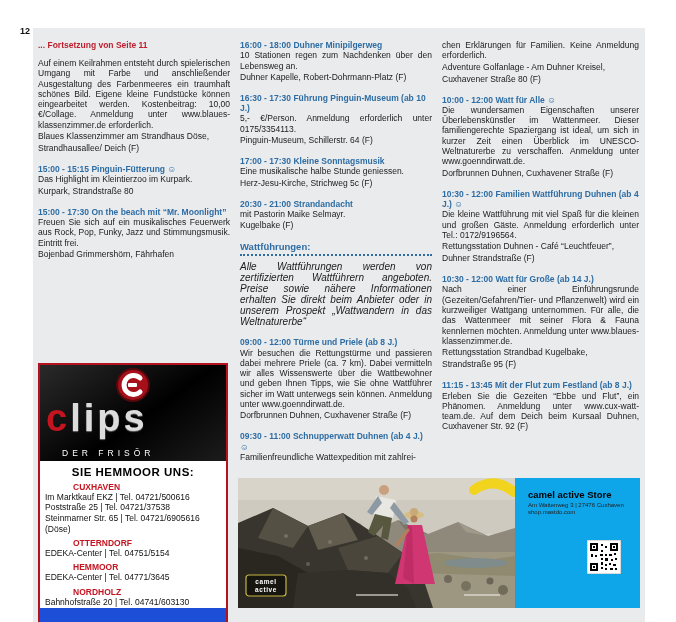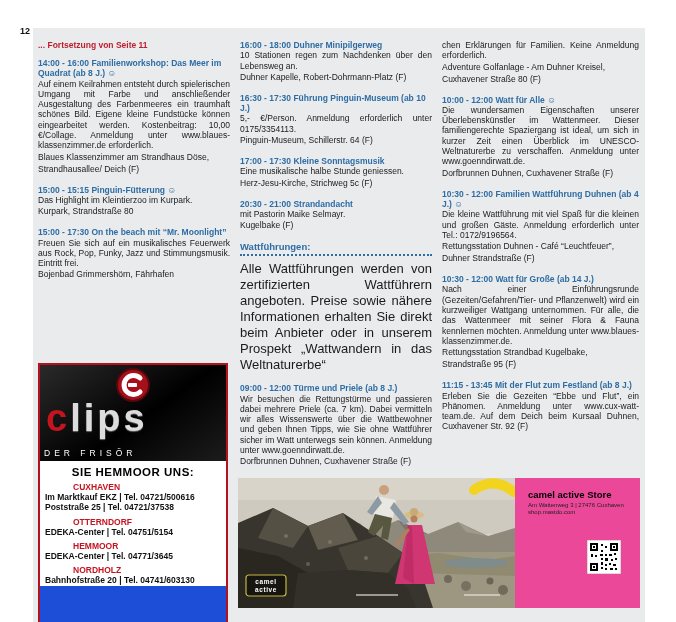--- a/index.html
+++ b/index.html
@@ -16,59 +16,58 @@
   .col3 { left:442px; width:197px; }
 
   .continuation { color:#be1e2d; font-weight:bold; font-size:8.5px; line-height:10px; margin:0 0 8px 0; }
   .event { margin-bottom:10px; }
   .ev-h { color:#2e6da4; font-weight:bold; font-size:8.5px; line-height:10.3px; margin:0; }
   .ev-b { font-size:8.5px; line-height:10.3px; margin:0; text-align:justify; }
   .ev-l { font-size:8.5px; line-height:12px; margin:0; }
 
   .watt-head { color:#2e6da4; font-weight:bold; font-size:9.5px; line-height:11px;
                border-bottom:2px dotted #2e6da4; padding-bottom:2px; margin:0 0 5px 0; }
-  .watt-note { font-size:13px; line-height:16px; margin:0 0 10px 0; text-align:justify; }
+  .watt-note { font-size:10px; line-height:11px; font-style:italic; margin:0 0 10px 0; text-align:justify; }
 
   
   .clips-ad { position:absolute; left:38px; top:363px; width:190px; height:300px;
               border:2px solid #b5121f; background:#1d4ed8; box-sizing:border-box; }
   .clips-top { position:relative; height:96px; background:linear-gradient(145deg,#2a2a2a 0%,#000 55%,#1c1c1c 100%); }
   .clips-circle { position:absolute; left:50%; top:2px; transform:translateX(-50%); }
   .clips-word { position:absolute; left:6px; top:34px; font-size:38px; line-height:38px; font-weight:bold; letter-spacing:3px; white-space:nowrap; }
   .clips-c { color:#c41420; }
   .clips-rest { color:#dcdcdc; text-shadow:0 1px 1px #666; }
-  .clips-tag { position:absolute; left:4px; bottom:3px; color:#fff; font-size:8.5px; letter-spacing:4px; }
+  .clips-tag { position:absolute; left:22px; bottom:3px; color:#fff; font-size:8.5px; letter-spacing:4px; }
   .clips-mid { background:#fff; padding:3px 5px 0 5px; }
   .clips-find { text-align:center; font-weight:bold; font-size:11.5px; letter-spacing:.5px; margin:2px 0 2px 0; color:#000; }
   .clips-city { color:#c41420; font-weight:bold; font-size:8.5px; line-height:10px; margin-top:3.5px;margin-left:28px; }
-  .clips-line { font-weight:bold; font-size:8.5px; color:#111; line-height:10.8px; }
+  .clips-line { font-weight:normal; font-size:8.5px; color:#111; line-height:10.8px; }
   .clips-bottom { position:absolute; left:0; right:0; bottom:0; height:21px; background:#b5121f;
                   color:#fff; font-weight:bold; font-size:20px; line-height:21px; text-align:center; }
 
   
   .photo-ad { position:absolute; left:238px; top:478px; width:277px; height:130px; overflow:hidden; }
-  .store-card { position:absolute; left:515px; top:478px; width:125px; height:130px; background:#ec4899; }
+  .store-card { position:absolute; left:515px; top:478px; width:125px; height:130px; background:#0ea5e9; }
   .store-title { font-weight:bold; font-size:9.5px; margin:11px 0 2px 13px; color:#000; }
   .store-addr  { font-size:6px; margin:0 0 1px 13px; color:#222; }
   .store-site  { font-size:6px; margin:0 0 0 13px; color:#222; }
   .store-qr { position:absolute; left:72px; top:62px; }
   .badge-text { font-size:6.5px; font-weight:bold; fill:#fff; letter-spacing:.6px; }
 </style>
 </head>
 <body>
 
 <div class="page">
   <div class="panel"></div>
   <div class="page-number">12</div>
 
   <div class="col col1">
     <div class="continuation">... Fortsetzung von Seite 11</div>
 
     <section class="event">
-      <h4 class="ev-h">14:00 - 16:00 Familienworkshop:  Das Meer im Quadrat (ab 8 J.) ☺</h4>
       <p class="ev-b">Auf einem Keilrahmen entsteht durch spielerischen Umgang mit Farbe und anschließender Ausgestaltung des Farbenmeeres ein traumhaft schönes Bild. Eigene kleine Fundstücke können eingearbeitet werden. Kostenbeitrag: 10,00 €/Collage. Anmeldung unter www.blaues-klassenzimmer.de erforderlich.</p>
       <p class="ev-l">Blaues Klassenzimmer am Strandhaus Döse, Strandhausallee/ Deich (F)</p>
     </section>
 
     <section class="event">
       <h4 class="ev-h">15:00 - 15:15 Pinguin-Fütterung ☺</h4>
       <p class="ev-b">Das Highlight im Kleintierzoo im Kurpark.</p>
       <p class="ev-l">Kurpark, Strandstraße 80</p>
     </section>
 
@@ -90,20 +89,21 @@
       </span>
       <div class="clips-word"><span class="clips-c">c</span><span class="clips-rest">lips</span></div>
       <div class="clips-tag">DER FRISÖR</div>
     </div>
     <div class="clips-mid">
       <div class="clips-find">SIE HEMMOOR UNS:</div>
 
       <div class="clips-city">CUXHAVEN</div>
       <div class="clips-line">Im Marktkauf EKZ | Tel. 04721/500616</div>
       <div class="clips-line">Poststraße 25 | Tel. 04721/37538</div>
+      <div class="clips-line">Steinmarner Str. 65 | Tel. 04721/6905616 (Döse)</div>
 
       <div class="clips-city">OTTERNDORF</div>
       <div class="clips-line">EDEKA-Center | Tel. 04751/5154</div>
 
       <div class="clips-city">HEMMOOR</div>
       <div class="clips-line">EDEKA-Center | Tel. 04771/3645</div>
 
       <div class="clips-city">NORDHOLZ</div>
       <div class="clips-line">Bahnhofstraße 20 | Tel. 04741/603130</div>
     </div>

